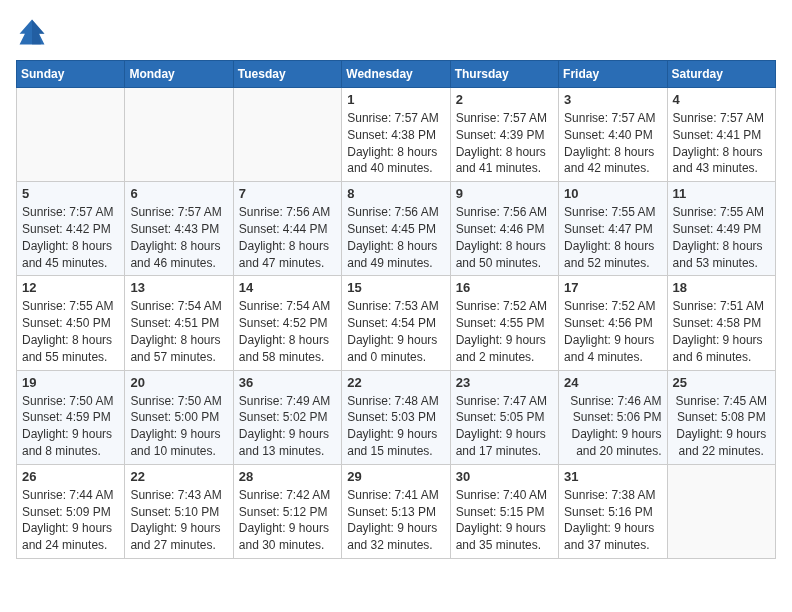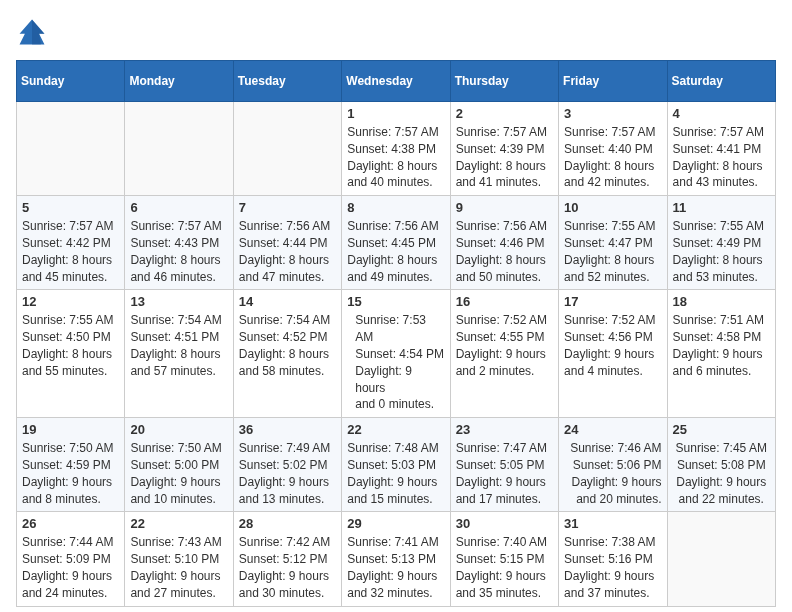--- a/index.html
+++ b/index.html
@@ -47,21 +47,21 @@
     table {
       width: 100%;
       border-collapse: collapse;
       table-layout: fixed;
     }
     thead tr th {
       background-color: #2a6db5;
       color: #fff;
       font-size: 12px;
       font-weight: bold;
-      padding: 13px 4px;
+      padding: 6px 4px;
       text-align: left;
       border: 1px solid #1e5a9a;
     }
     tbody tr td {
       border: 1px solid #ccc;
       vertical-align: top;
       padding: 4px 5px;
       height: 90px;
       font-size: 10px;
       color: #333;
@@ -219,21 +219,21 @@
         </td>
         <td>
           <span class="day-num">14</span>
           <div class="cell-info" style="white-space: pre-line;">Sunrise: 7:54 AM
 Sunset: 4:52 PM
 Daylight: 8 hours
 and 58 minutes.</div>
         </td>
         <td>
           <span class="day-num">15</span>
-          <div class="cell-info" style="white-space: pre-line; margin-left: 8px;">Sunrise: 7:53 AM
+          <div class="cell-info" style="white-space: pre-line;">Sunrise: 7:53 AM
 Sunset: 4:54 PM
 Daylight: 9 hours
 and 0 minutes.</div>
         </td>
         <td>
           <span class="day-num">16</span>
           <div class="cell-info" style="white-space: pre-line;">Sunrise: 7:52 AM
 Sunset: 4:55 PM
 Daylight: 9 hours
 and 2 minutes.</div>

